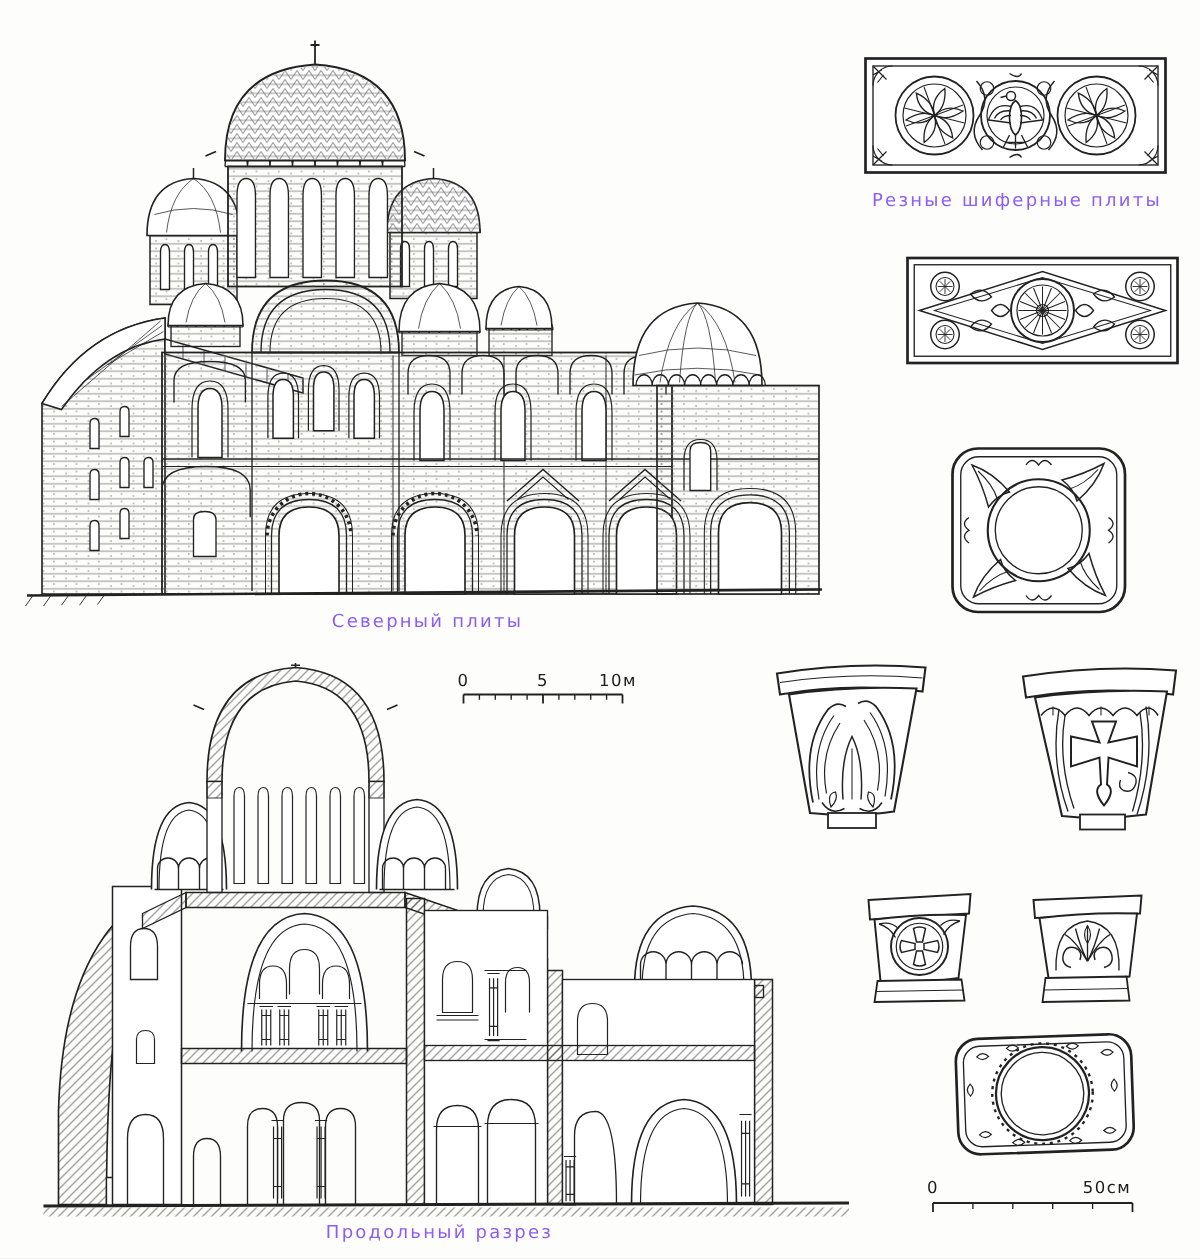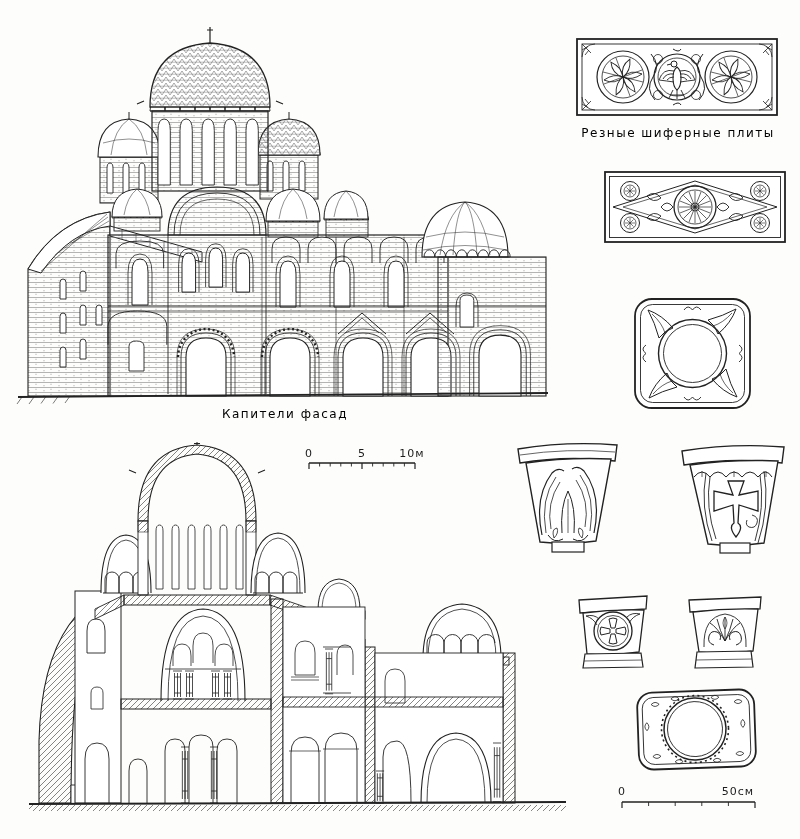--- a/index.html
+++ b/index.html
@@ -4,21 +4,21 @@
 <style>
   html,body{margin:0;padding:0;background:#e8e8e4;}
   .page{
     position:relative;width:800px;height:839px;margin:0 auto;
     background:#fdfdfb;overflow:hidden;
     font-family:"DejaVu Sans",sans-serif;color:#1b1b1b;
   }
   .fig{position:absolute;}
   .caption{
     position:absolute;font-size:12px;letter-spacing:1.5px;
-    text-align:center;color:#000000;white-space:nowrap;
+    text-align:center;color:#8b5cf6;white-space:nowrap;
   }
   svg{display:block;}
   svg text{
     font-family:"DejaVu Sans",sans-serif;font-size:11px;fill:#1c1c1c;letter-spacing:1px;
   }
 </style>
 </head>
 <body>
 
 <div class="page">
@@ -188,21 +188,21 @@
       <path d="M446,322 V302 Q446,288 457,288 Q468,288 468,302 V322" fill="none" stroke="#222" stroke-width="0.8"></path>
       <use href="#portal" transform="translate(469,328) scale(1.05)"></use>
     </g>
 
     <g>
       <path d="M8,392 L538,388" stroke="#222" stroke-width="1.8"></path>
       <path d="M12,392 l-5,7 M24,392 l-5,7 M36,391.5 l-5,7 M48,391.5 l-5,7 M60,391 l-5,7" stroke="#222" stroke-width="0.6"></path>
     </g>
   </svg>
 
-  <div class="caption" style="left:180px;top:407px;width:210px">Капители фасад</div>
+  <div class="caption" style="left:180px;top:407px;width:210px">Северный плиты</div>
 
   <svg class="fig" style="left:300px;top:444px" width="130" height="32" viewBox="0 0 130 32">
     <text x="9" y="13" text-anchor="middle">0</text>
     <text x="62" y="13" text-anchor="middle">5</text>
     <text x="112" y="13" text-anchor="middle">10м</text>
     <path d="M9,19 H115" stroke="#222" stroke-width="1.4"></path>
     <path d="M9,19 v6 M62,19 v6 M115,19 v6" stroke="#222" stroke-width="1.2"></path>
     <path d="M19.6,19 v3.5 M30.2,19 v3.5 M40.8,19 v3.5 M51.4,19 v3.5 M72.6,19 v3.5 M83.2,19 v3.5 M93.8,19 v3.5 M104.4,19 v3.5" stroke="#222" stroke-width="0.9"></path>
   </svg>
 
@@ -556,14 +556,15 @@
       <use href="#sbalu" transform="translate(351,330) scale(0.9,1.15)"></use>
       <use href="#sbalu" transform="translate(468,302) scale(0.9,2.1)"></use>
     </g>
 
     <g>
       <path d="M4,363 L541,361" stroke="#222" stroke-width="2"></path>
       <rect x="4" y="364" width="537" height="6" fill="url(#phatch)" stroke="none"></rect>
     </g>
   </svg>
 
+  <div class="caption" style="left:188px;top:814px;width:210px">Продольный разрез</div>
 
 </div>
 
 </body></html>

